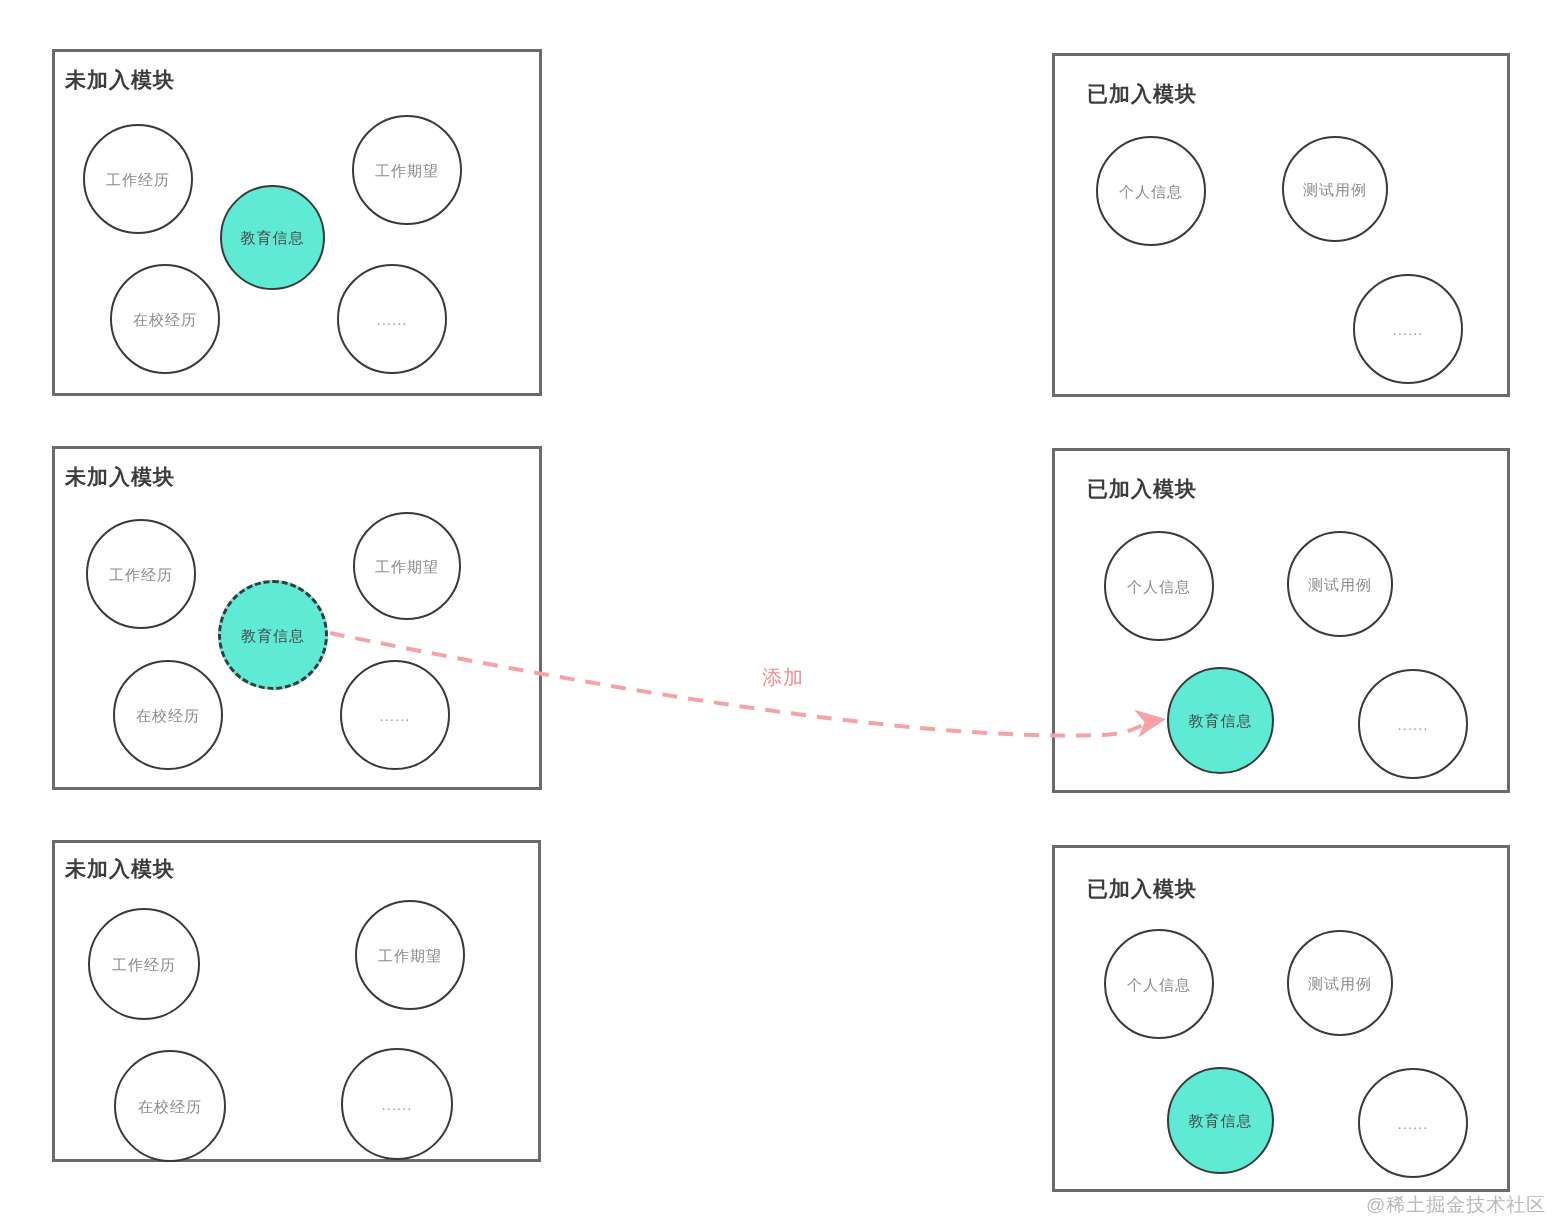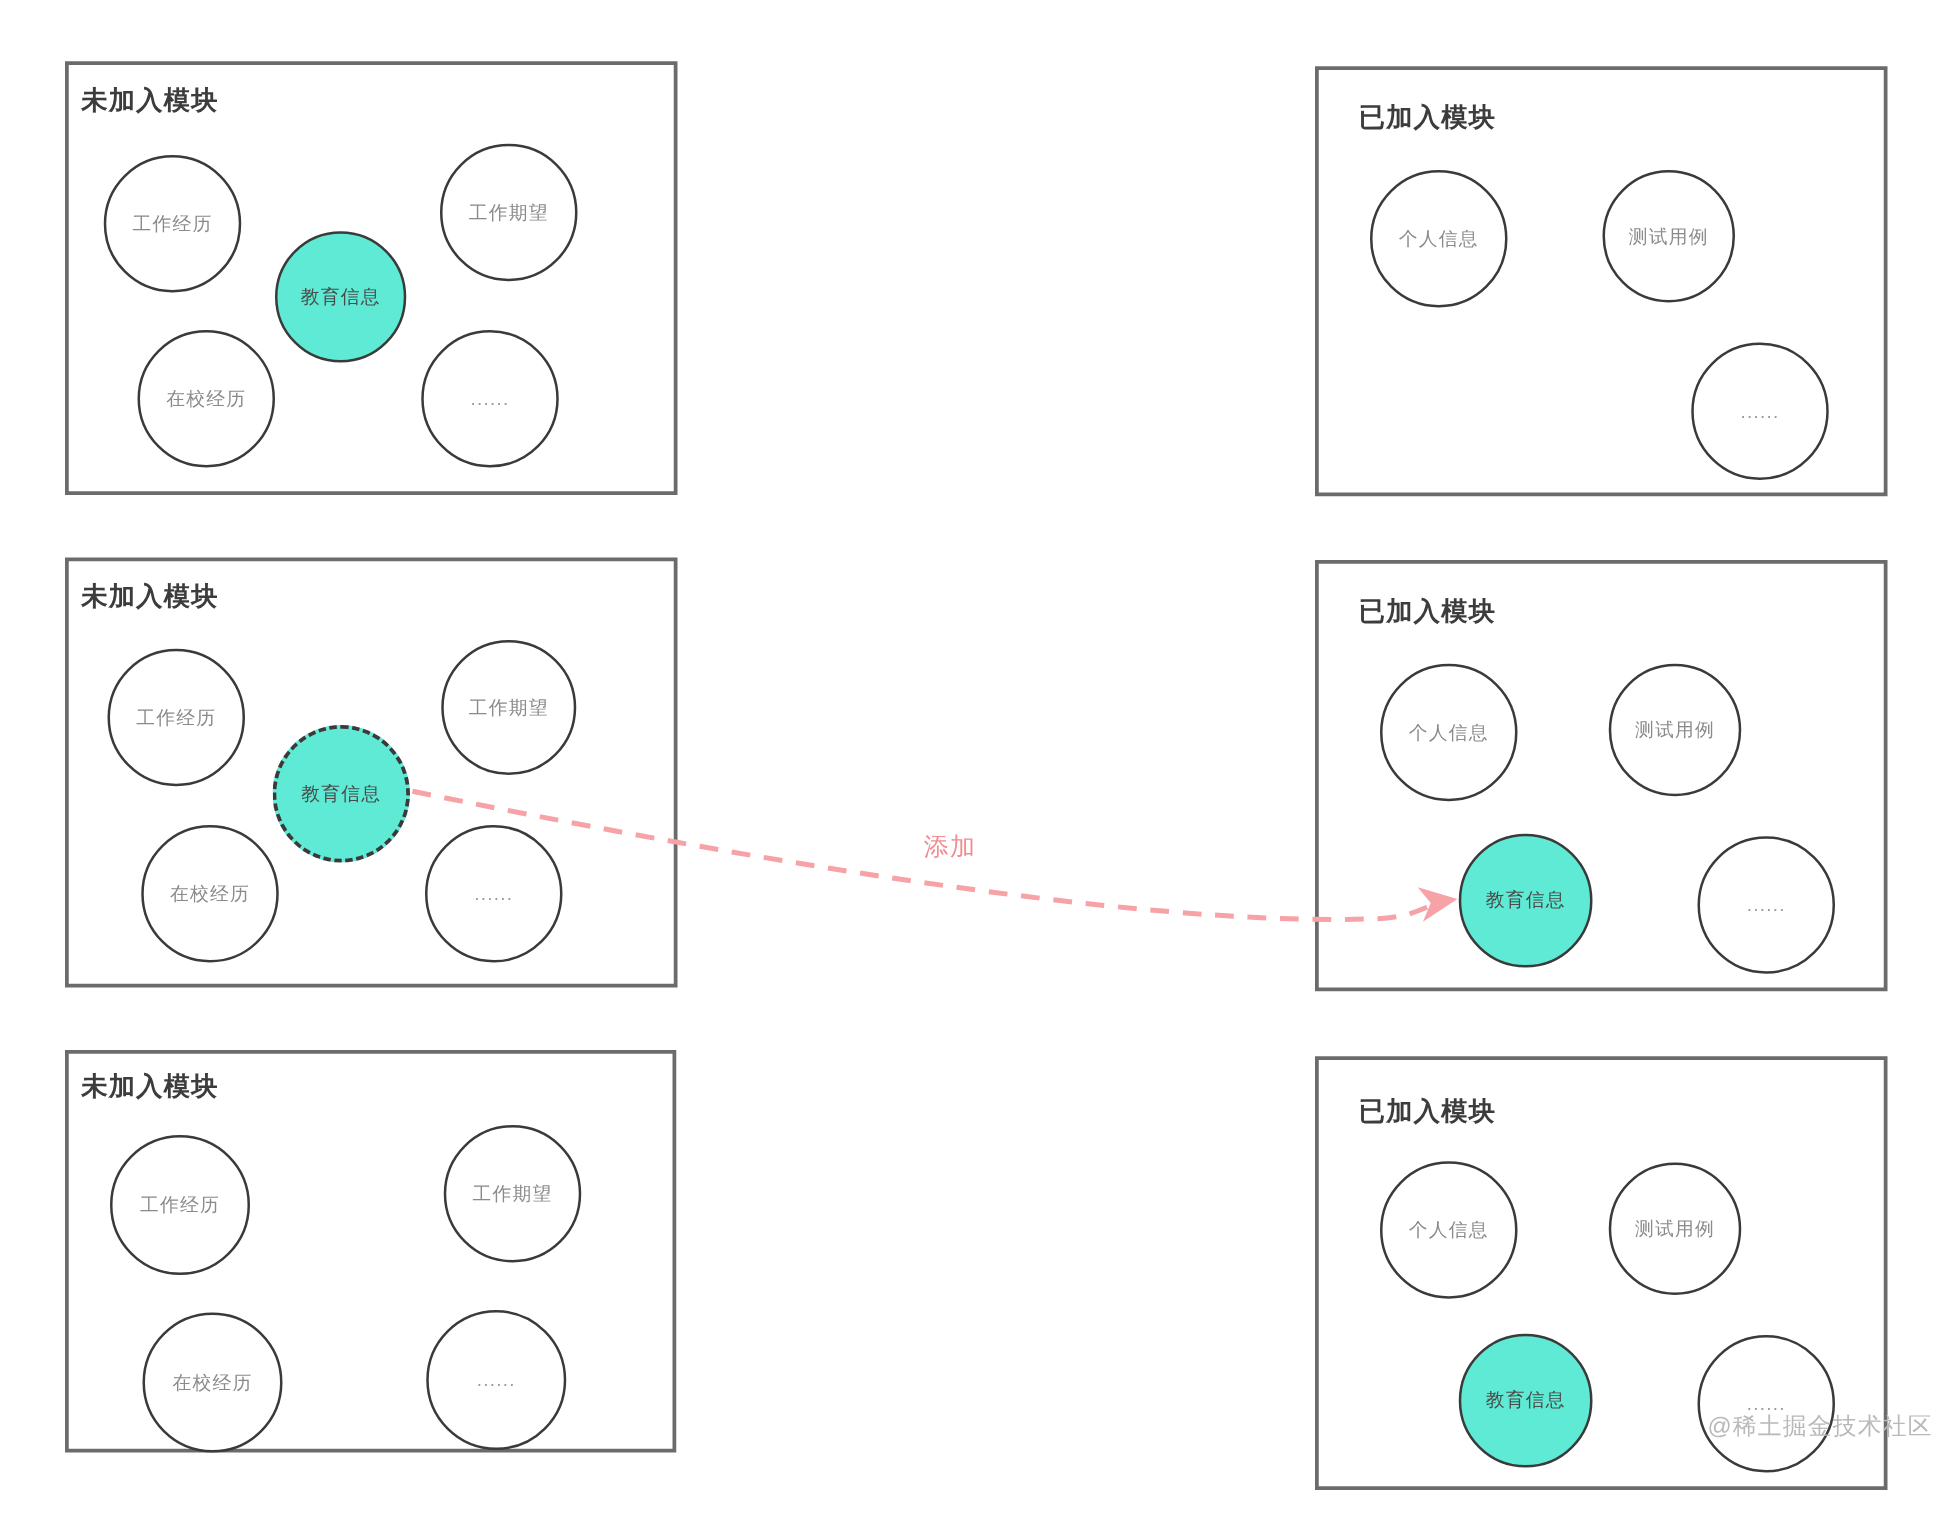--- a/index.html
+++ b/index.html
@@ -208,17 +208,17 @@
 
   <svg class="arrow-layer" viewBox="0 0 1560 1226" width="1560" height="1226" xmlns="http://www.w3.org/2000/svg">
     <defs>
       <marker id="arrowHead" markerWidth="9" markerHeight="9" refX="6.5" refY="4.5" orient="auto" markerUnits="strokeWidth">
         <path d="M0.5,1 L8,4.5 L0.5,8 L2.6,4.5 Z" fill="#F6A2A6"></path>
       </marker>
     </defs>
     <path d="M 330,633 C 560,680 900,742 1100,735 C 1135,734 1140,723 1160,720" fill="none" stroke="#F6A2A6" stroke-width="4" stroke-dasharray="15 11" stroke-linecap="butt" marker-end="url(#arrowHead)"></path>
   </svg>
 
-  <div class="arrow-label" style="left:739px; top:664px;text-align:right;">添加</div>
-
-  <div class="watermark" style="left:1366px; top:1128px;">@稀土掘金技术社区</div>
+  <div class="arrow-label" style="left:762px; top:664px;text-align:right;">添加</div>
+
+  <div class="watermark" style="left:1366px; top:1192px;">@稀土掘金技术社区</div>
 
 </div>
 
 </body></html>

